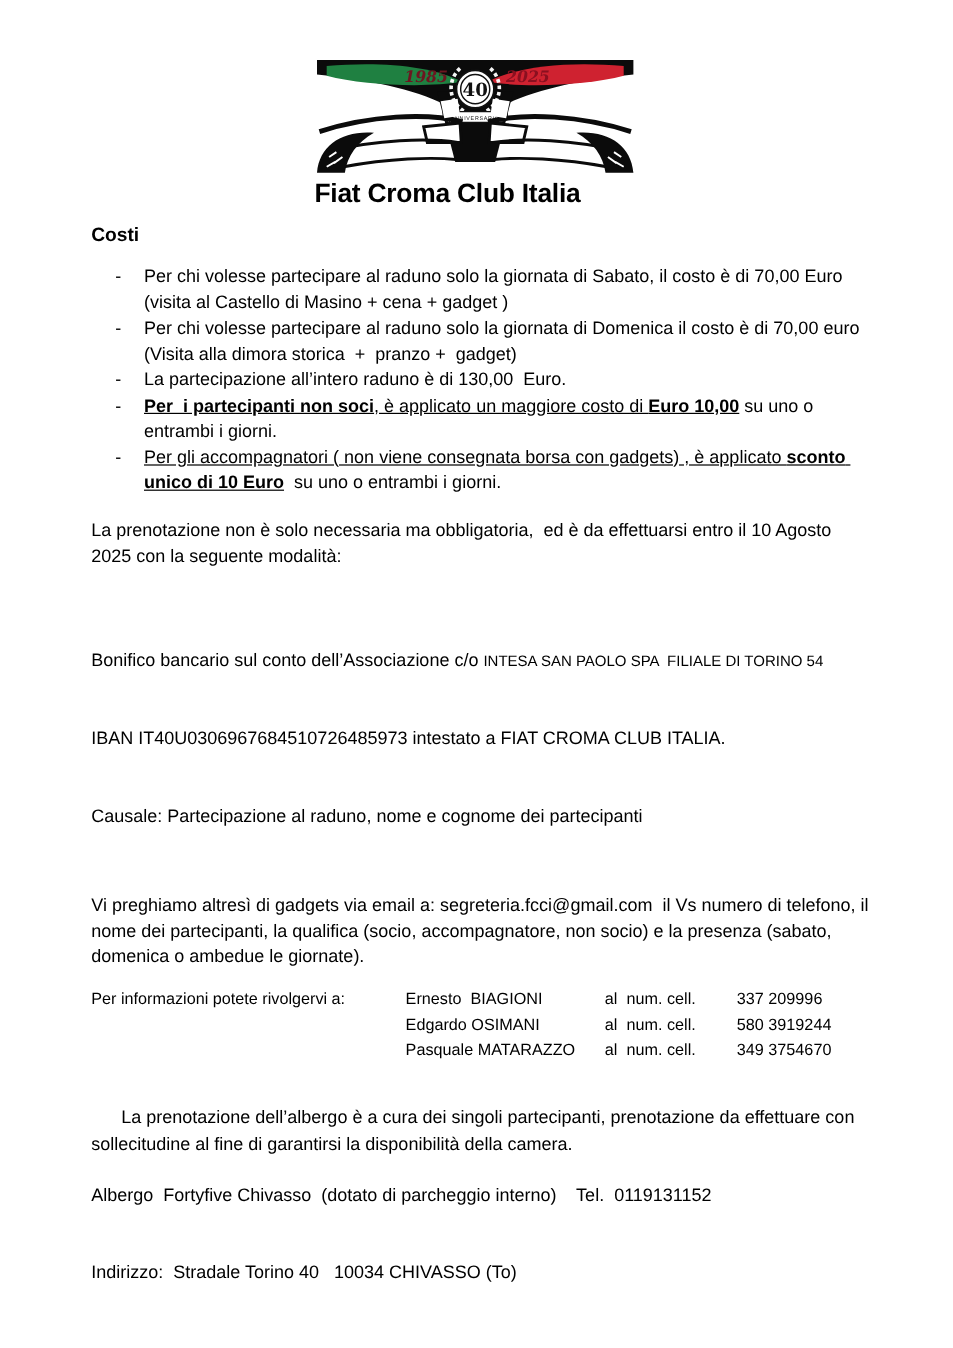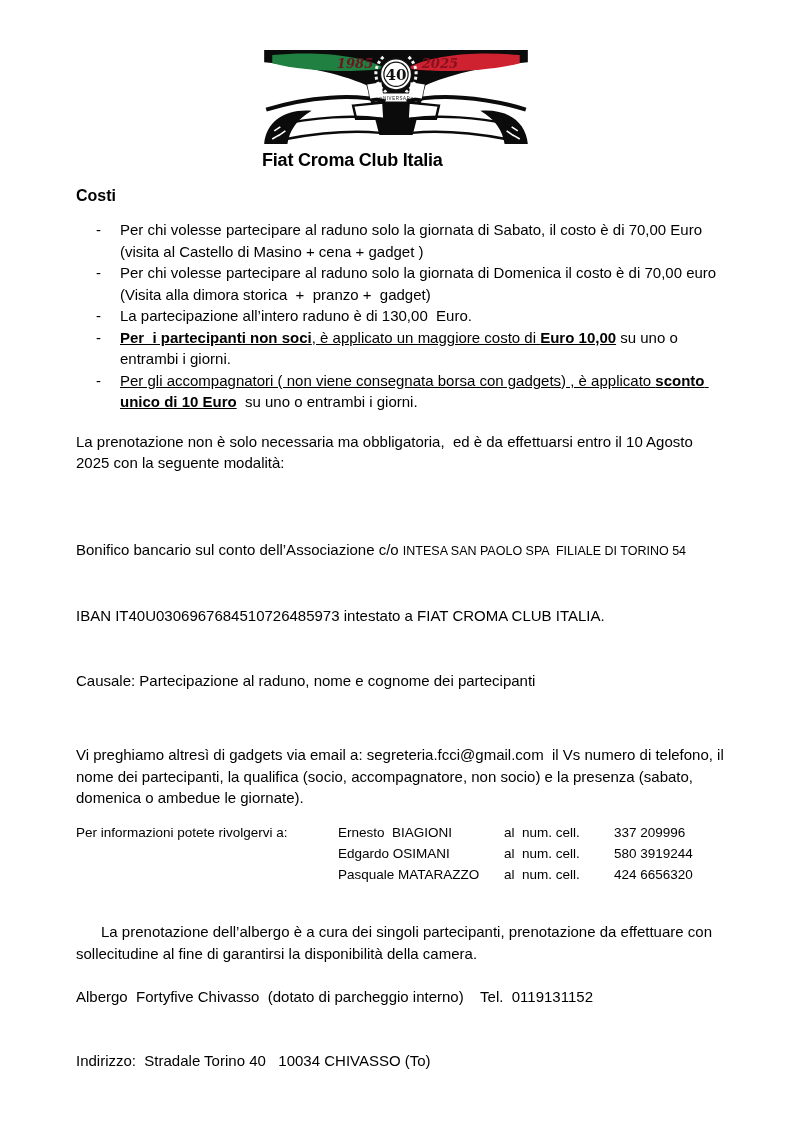--- a/index.html
+++ b/index.html
@@ -1,21 +1,21 @@
 <!DOCTYPE html>
 <html><head>
 <meta charset="utf-8">
 <style>
   html,body{margin:0;padding:0;background:#fff;}
   body{width:794px;height:1123px;font-family:"Liberation Sans",sans-serif;color:#000;}
   .page{position:relative;width:794px;height:1123px;overflow:hidden;background:#ffffff;}
   .content{padding:0 68px 0 76px;}
   
   .logo-wrap{width:270px;margin:46px auto 10px auto;}
-  .logo-title{font-weight:900;font-size:18px;letter-spacing:-0.2px;line-height:22px;margin-top:0;white-space:nowrap;}
+  .logo-title{font-weight:900;font-size:22px;letter-spacing:-0.2px;line-height:22px;margin-top:0;white-space:nowrap;}
   
   .h-costi{font-size:16px;font-weight:bold;margin-top:15px;line-height:20px;}
   .bullets{margin-top:13px;}
   .bullet{display:flex;font-size:15px;line-height:21.5px;}
   .dash{flex:none;width:24px;padding-left:20px;}
   .btext{flex:1;white-space:pre-wrap;}
   .para{font-size:15px;line-height:21.5px;white-space:pre-wrap;}
   .b{font-weight:normal;}
   .u{text-decoration:underline;}
   .bu{font-weight:bold;text-decoration:underline;}
@@ -127,21 +127,21 @@
       <div class="contact-row">
         <span></span>
         <span>Edgardo OSIMANI</span>
         <span>al  num. cell.</span>
         <span>580 3919244</span>
       </div>
       <div class="contact-row">
         <span></span>
         <span>Pasquale MATARAZZO</span>
         <span>al  num. cell.</span>
-        <span>424 6656320</span>
+        <span>349 3754670</span>
       </div>
     </div>
 
     <div class="para hotel">
       <span class="b">La prenotazione dell’albergo è a cura dei singoli partecipanti, prenotazione da effettuare con sollecitudine al fine di garantirsi la disponibilità della camera.</span>
       <div>Albergo  Fortyfive Chivasso  (dotato di parcheggio interno)    Tel.  0119131152</div>
       <div>Indirizzo:  Stradale Torino 40   10034 CHIVASSO (To)</div>
     </div>
 
   </div>

